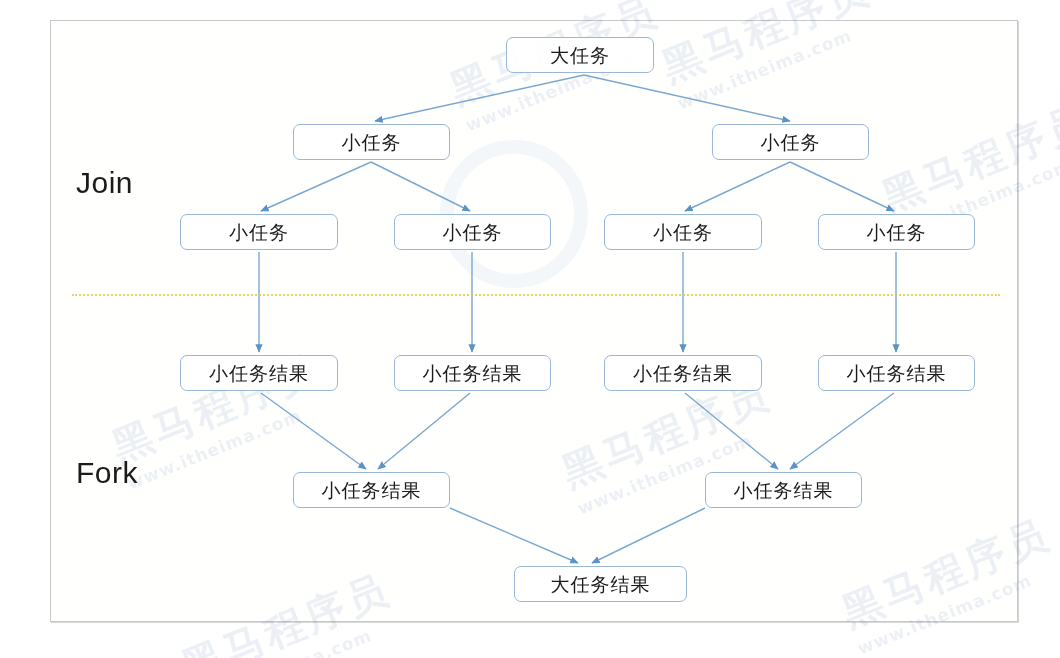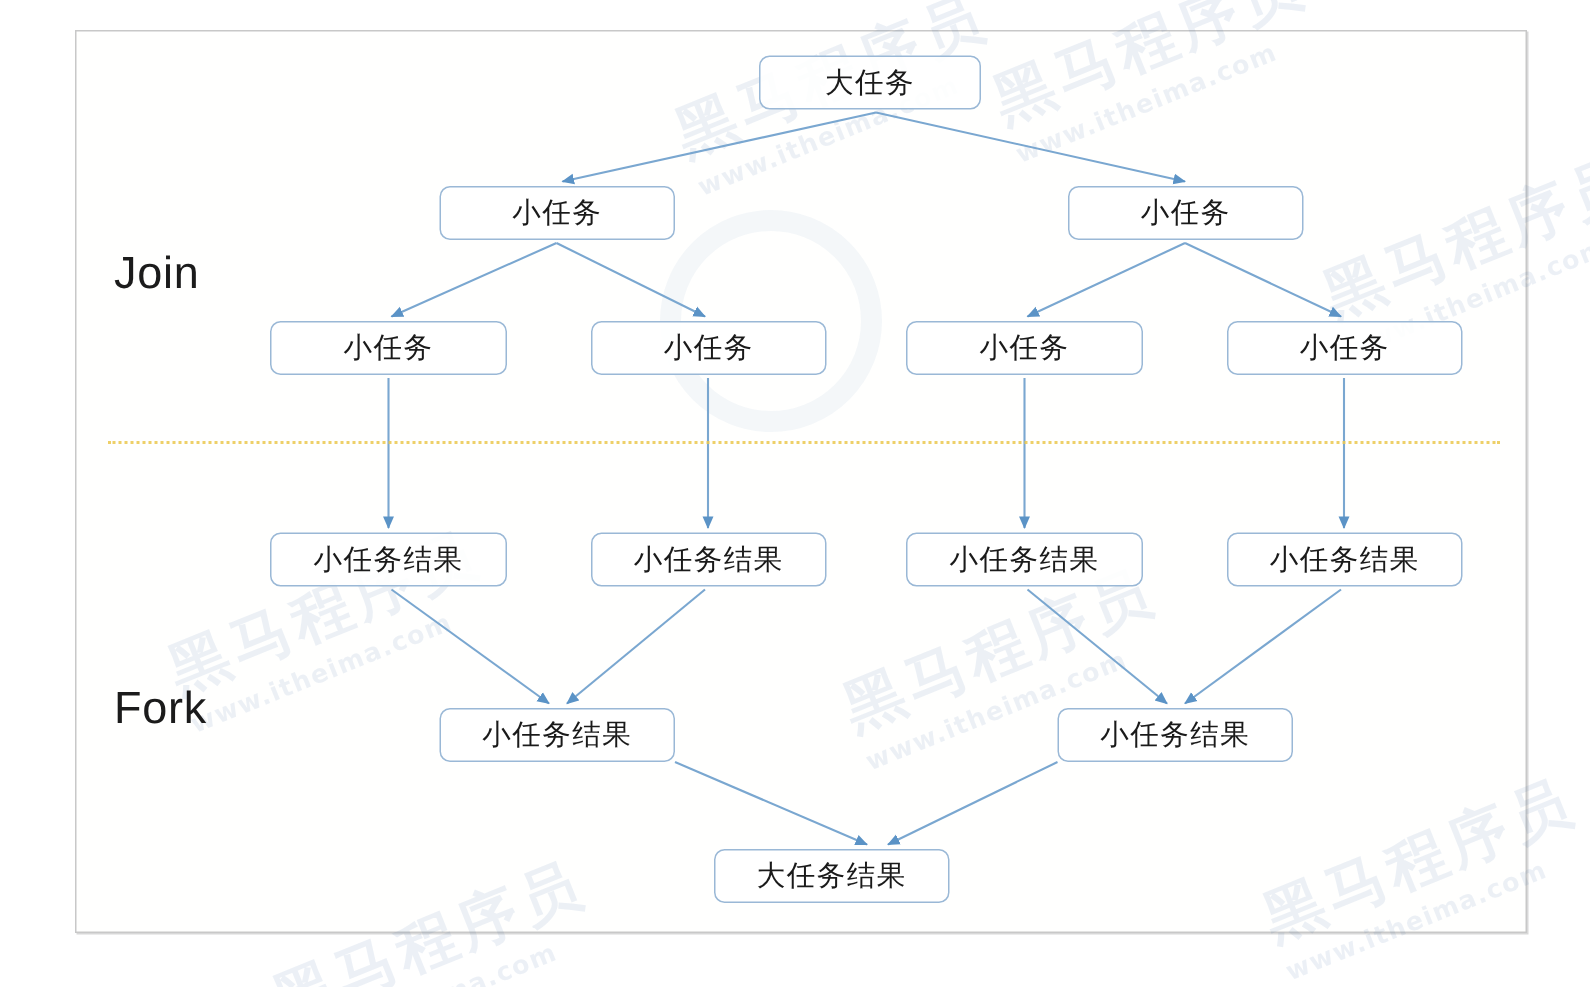--- a/index.html
+++ b/index.html
@@ -195,21 +195,21 @@
       </div>
       <div class="node" style="left: 818px; top: 355px; width: 157px; height: 36px; border-color: rgb(154, 184, 214); color: rgb(26, 26, 26);">
         <span>小任务结果</span>
       </div>
       <div class="node" style="left: 293px; top: 472px; width: 157px; height: 36px; border-color: rgb(154, 184, 214); color: rgb(26, 26, 26);">
         <span>小任务结果</span>
       </div>
       <div class="node" style="left: 705px; top: 472px; width: 157px; height: 36px; border-color: rgb(154, 184, 214); color: rgb(26, 26, 26);">
         <span>小任务结果</span>
       </div>
-      <div class="node" style="left: 476px; top: 566px; width: 157px; height: 36px; border-color: rgb(154, 184, 214); color: rgb(26, 26, 26);">
+      <div class="node" style="left: 514px; top: 566px; width: 173px; height: 36px; border-color: rgb(154, 184, 214); color: rgb(26, 26, 26);">
         <span>大任务结果</span>
       </div>
     </div>
 
   <div class="stage-label" id="fork-label" style="left: 76px; top: 168px;">Join</div>
   <div class="stage-label" id="join-label" style="left: 76px; top: 458px;">Fork</div>
 
 </div>
 
 </body></html>

